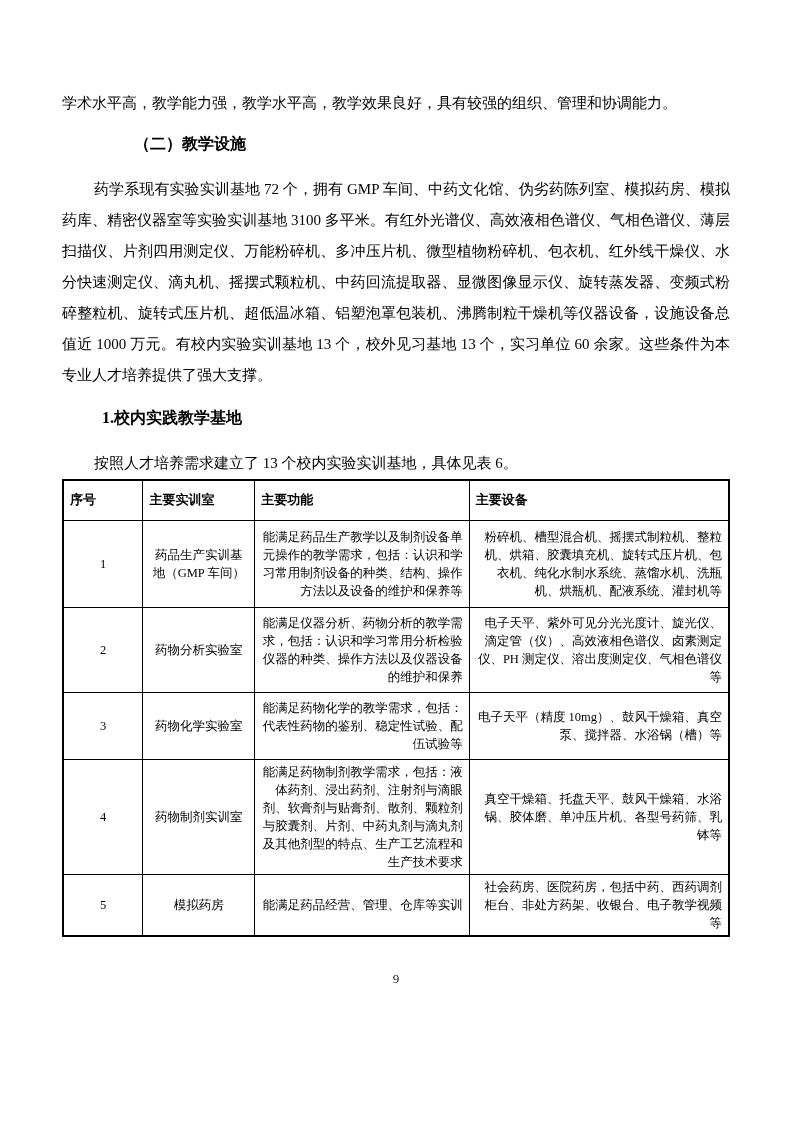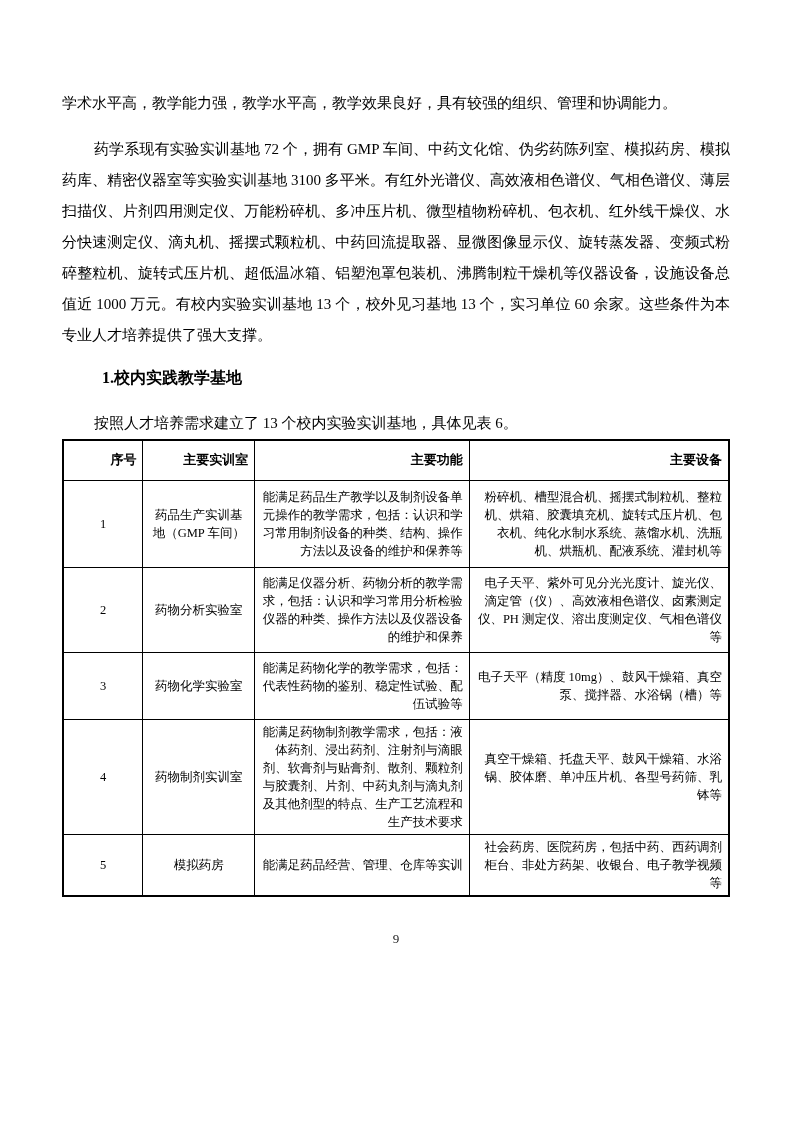--- a/index.html
+++ b/index.html
@@ -57,21 +57,21 @@
   table.bases th, table.bases td {
     border: 1px solid #000;
     font-size: 12.5px;
     line-height: 18px;
     padding: 3px 6px;
     vertical-align: middle;
     word-break: break-all;
   }
   table.bases th {
     font-weight: bold;
-    text-align: right;
+    text-align: left;
     height: 40px;
     font-size: 13px;
   }
   td.c-no   { text-align: center; }
   td.c-room { text-align: center; padding: 3px 4px; }
   td.c-func, td.c-equip { text-align: right; }
   tr.r1 { height: 87px; }
   tr.r2 { height: 85px; }
   tr.r3 { height: 67px; }
   tr.r4 { height: 108px; }
@@ -87,20 +87,21 @@
     color: #222;
   }
 </style>
 </head>
 <body>
 
 <div class="page">
 
   <p class="body-text">学术水平高，教学能力强，教学水平高，教学效果良好，具有较强的组织、管理和协调能力。</p>
 
+  <h3 class="section-heading">（二）教学设施</h3>
 
   <p class="body-text indent-2">药学系现有实验实训基地 72 个，拥有 GMP 车间、中药文化馆、伪劣药陈列室、模拟药房、模拟药库、精密仪器室等实验实训基地 3100 多平米。有红外光谱仪、高效液相色谱仪、气相色谱仪、薄层扫描仪、片剂四用测定仪、万能粉碎机、多冲压片机、微型植物粉碎机、包衣机、红外线干燥仪、水分快速测定仪、滴丸机、摇摆式颗粒机、中药回流提取器、显微图像显示仪、旋转蒸发器、变频式粉碎整粒机、旋转式压片机、超低温冰箱、铝塑泡罩包装机、沸腾制粒干燥机等仪器设备，设施设备总值近 1000 万元。有校内实验实训基地 13 个，校外见习基地 13 个，实习单位 60 余家。这些条件为本专业人才培养提供了强大支撑。</p>
 
   <h4 class="sub-heading">1.校内实践教学基地</h4>
 
   <p class="body-text indent-2">按照人才培养需求建立了 13 个校内实验实训基地，具体见表 6。</p>
 
 
   <table class="bases">
     <colgroup>

